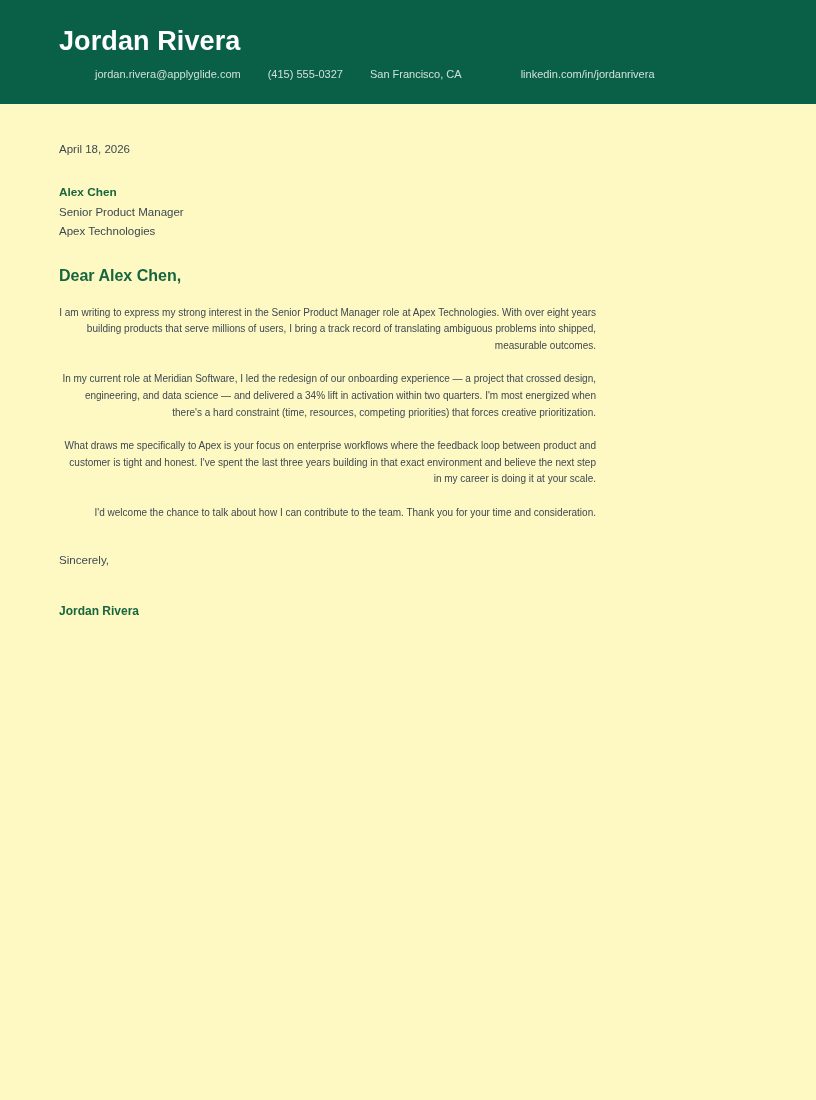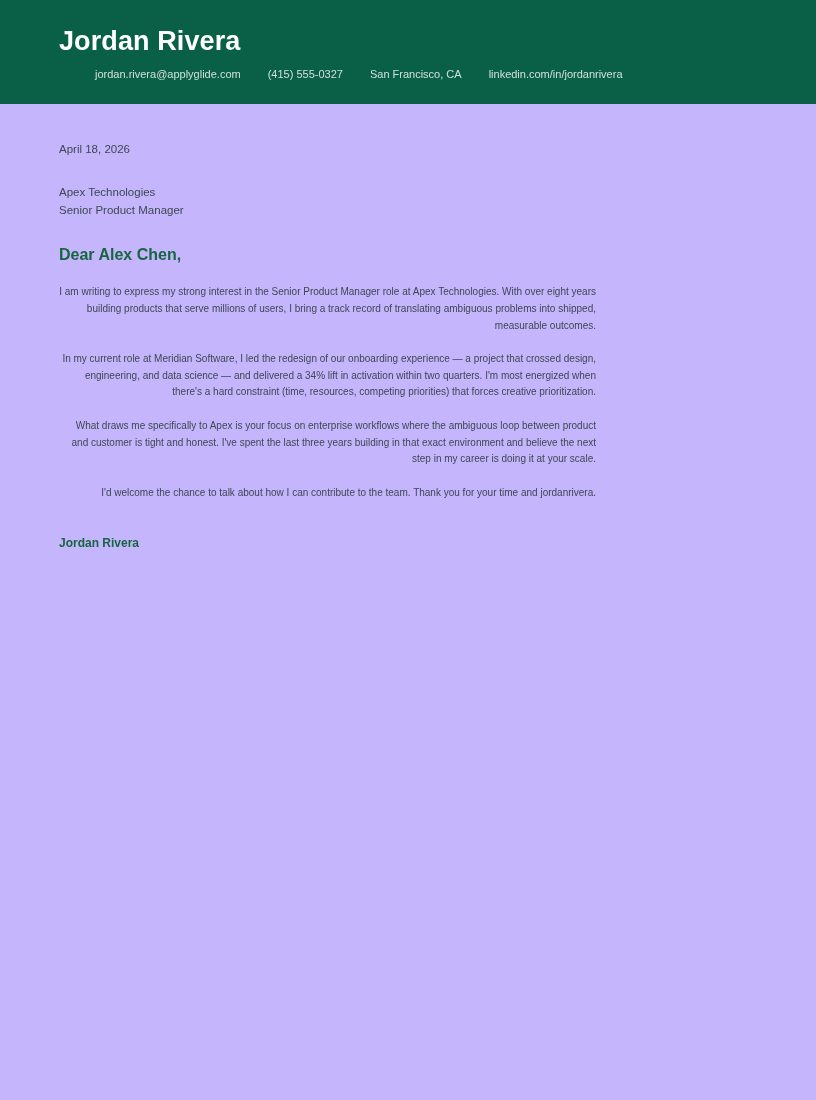--- a/index.html
+++ b/index.html
@@ -10,21 +10,21 @@
     width: 816px;
     height: 1100px;
     background: #ffffff;
     font-family: "Liberation Sans", sans-serif;
     -webkit-font-smoothing: antialiased;
   }
 
   .page {
     width: 816px;
     min-height: 1100px;
-    background: #c4b5fd;
+    background: #fef9c3;
     position: relative;
     overflow: hidden;
   }
 
   
   .letter-header {
     background: #0a6046;
     width: 100%;
     height: 104px;
     box-sizing: border-box;
@@ -50,20 +50,21 @@
 
   .contact-item {
     color: #cfe0d8;
     font-size: 11px;
     line-height: 1.2;
     margin-right: 27px;
     white-space: nowrap;
   }
   .contact-item:last-child {
     margin-right: 0;
+    margin-left: 32px;
   }
 
   
   .letter-body {
     box-sizing: border-box;
     padding: 0 60px 0 59px;
     width: 656px;
   }
 
   .letter-date {
@@ -136,31 +137,33 @@
       <span class="contact-item">San Francisco, CA</span>
       <span class="contact-item">linkedin.com/in/jordanrivera</span>
     </div>
   </header>
 
   <main class="letter-body">
 
     <div class="letter-date">April 18, 2026</div>
 
     <div class="recipient-block">
+      <div class="recipient-name">Alex Chen</div>
+      <div class="recipient-line">Senior Product Manager</div>
       <div class="recipient-line">Apex Technologies</div>
-      <div class="recipient-line">Senior Product Manager</div>
     </div>
 
     <div class="salutation">Dear Alex Chen,</div>
 
     <p class="body-paragraph">I am writing to express my strong interest in the Senior Product Manager role at Apex Technologies. With over eight years building products that serve millions of users, I bring a track record of translating ambiguous problems into shipped, measurable outcomes.</p>
 
     <p class="body-paragraph">In my current role at Meridian Software, I led the redesign of our onboarding experience — a project that crossed design, engineering, and data science — and delivered a 34% lift in activation within two quarters. I'm most energized when there's a hard constraint (time, resources, competing priorities) that forces creative prioritization.</p>
 
-    <p class="body-paragraph">What draws me specifically to Apex is your focus on enterprise workflows where the ambiguous loop between product and customer is tight and honest. I've spent the last three years building in that exact environment and believe the next step in my career is doing it at your scale.</p>
+    <p class="body-paragraph">What draws me specifically to Apex is your focus on enterprise workflows where the feedback loop between product and customer is tight and honest. I've spent the last three years building in that exact environment and believe the next step in my career is doing it at your scale.</p>
 
-    <p class="body-paragraph">I'd welcome the chance to talk about how I can contribute to the team. Thank you for your time and jordanrivera.</p>
+    <p class="body-paragraph">I'd welcome the chance to talk about how I can contribute to the team. Thank you for your time and consideration.</p>
 
+    <div class="closing-phrase">Sincerely,</div>
 
     <div class="signature-name">Jordan Rivera</div>
 
   </main>
 </div>
 
 </body></html>

